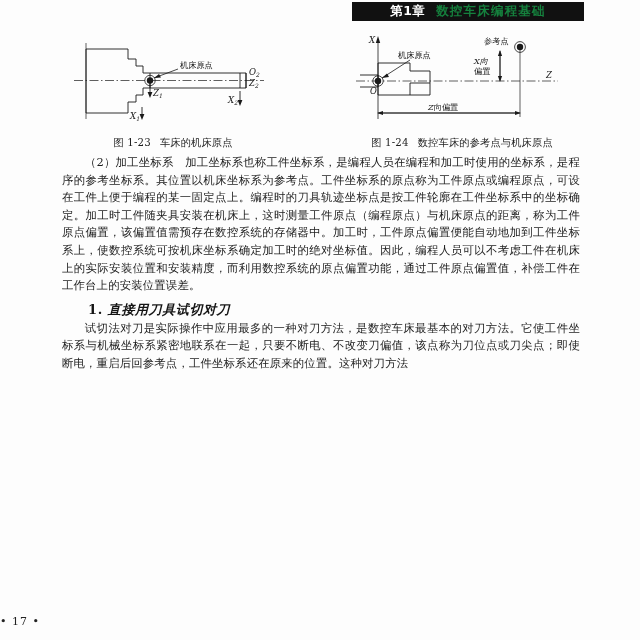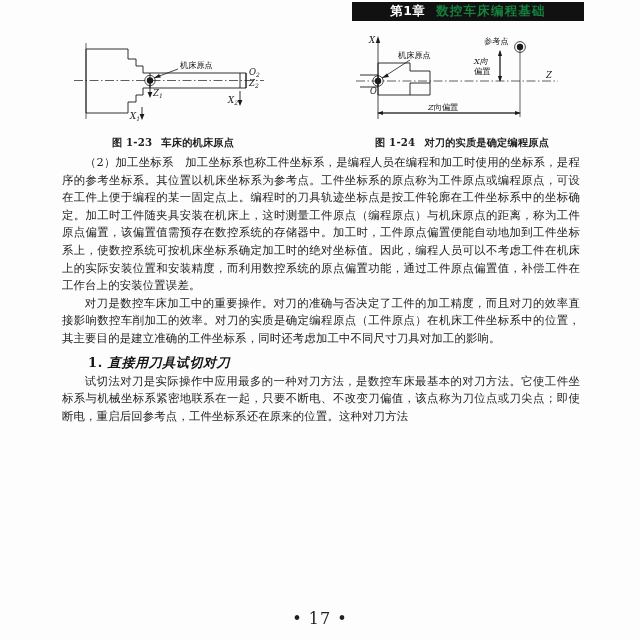--- a/index.html
+++ b/index.html
@@ -97,21 +97,21 @@
     justify-content: space-between;
     align-items: flex-end;
     margin: 6px 0 4px 0;
     padding: 0 4px 0 6px;
     box-sizing: border-box;
   }
   .fig { position: relative; }
   .fig-caption {
     text-align: center;
     font-size: 10.2px;
-    font-weight: bold;
+    font-weight: normal;
     margin-top: 3px;
     color: #1c1c1c;
     letter-spacing: 0.2px;
     font-family: "DejaVu Serif", "Liberation Serif", serif;
   }
   .fig-caption .num { margin-right: 9px; }
   svg { display: block; }
   svg text {
     font-family: "DejaVu Serif", "Liberation Serif", serif;
     fill: #141414;
@@ -143,22 +143,22 @@
     color: #141414;
   }
   .sub-head .sub-num { font-style: normal; margin-right: 5px; }
 
   
   .footer {
     position: absolute;
     left: 0;
     right: 0;
     bottom: 12px;
-    text-align: center;
-    font-size: 16px;
+    text-align: left;
+    font-size: 11px;
     color: #222222;
     letter-spacing: 1px;
   }
 </style>
 </head>
 <body>
 
 <div class="page">
 
   <div class="header">
@@ -262,30 +262,29 @@
           <path d="M34 80 L168 80" stroke="#1a1a1a" stroke-width="0.8" fill="none"></path>
           <path d="M29 80 L35 77.9 L35 82.1 Z" fill="#1a1a1a" stroke="none"></path>
           <path d="M173 80 L167 77.9 L167 82.1 Z" fill="#1a1a1a" stroke="none"></path>
           <text x="80" y="77" font-size="8.2"><tspan font-style="italic">Z</tspan>向偏置</text>
 
           <text x="198" y="45" font-size="8.6" font-style="italic">Z</text>
 
           <text x="21" y="10" font-size="8.6" font-style="italic">X</text>
         </svg>
         <div class="fig-caption">
-          <span class="num">图 1-24</span><span>对刀的实质是确定编程原点</span>
+          <span class="num">图 1-24</span><span>数控车床的参考点与机床原点</span>
         </div>
       </div>
 
     </div>
 
     <p class="para indent">（2）加工坐标系　加工坐标系也称工件坐标系，是编程人员在编程和加工时使用的坐标系，是程序的参考坐标系。其位置以机床坐标系为参考点。工件坐标系的原点称为工件原点或编程原点，可设在工件上便于编程的某一固定点上。编程时的刀具轨迹坐标点是按工件轮廓在工件坐标系中的坐标确定。加工时工件随夹具安装在机床上，这时测量工件原点（编程原点）与机床原点的距离，称为工件原点偏置，该偏置值需预存在数控系统的存储器中。加工时，工件原点偏置便能自动地加到工件坐标系上，使数控系统可按机床坐标系确定加工时的绝对坐标值。因此，编程人员可以不考虑工件在机床上的实际安装位置和安装精度，而利用数控系统的原点偏置功能，通过工件原点偏置值，补偿工件在工作台上的安装位置误差。</p>
 
 
-    <p class="para indent">对刀是数控车床加工中的重要操作。对刀的准确与否决定了工件的加工精度，而且对刀的效率直接影响数控车削加工的效率。对刀的实质是确定编程原点（工件原点）在机床工件坐标系中的位置，其主要目的是建立准确的工件坐标系，同时还考虑加工中不同尺寸刀具对加工的影响。</p>
 
     <div class="sub-head">
       <span class="sub-num">1.</span><span>直接用刀具试切对刀</span>
     </div>
 
     <p class="para indent">试切法对刀是实际操作中应用最多的一种对刀方法，是数控车床最基本的对刀方法。它使工件坐标系与机械坐标系紧密地联系在一起，只要不断电、不改变刀偏值，该点称为刀位点或刀尖点；即使断电，重启后回参考点，工件坐标系还在原来的位置。这种对刀方法</p>
 
   </div>
 
   <div class="footer">

